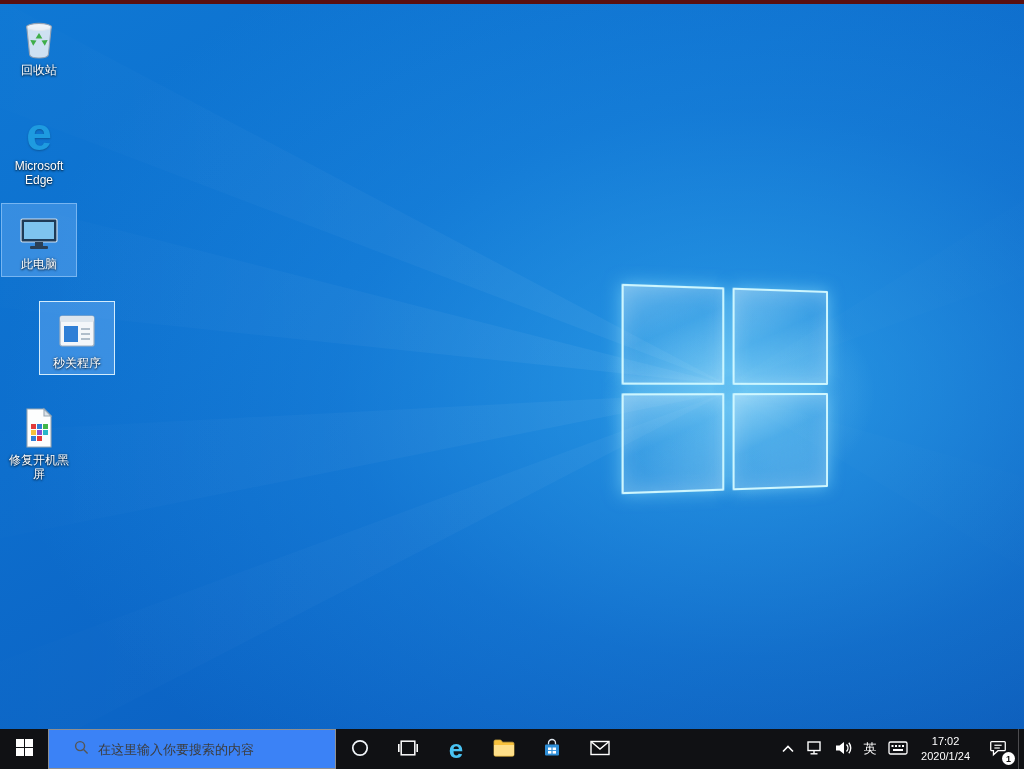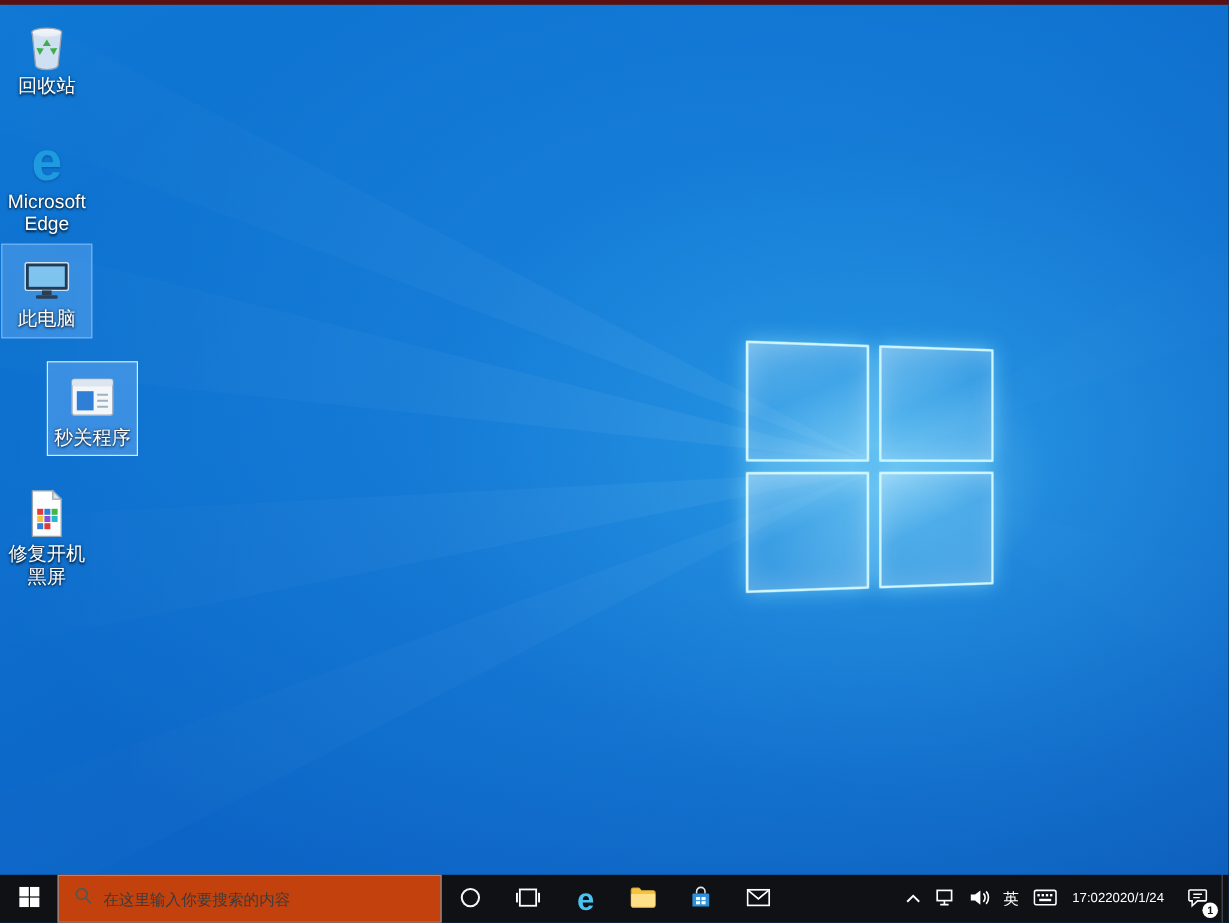--- a/index.html
+++ b/index.html
@@ -28,42 +28,42 @@
       transform:perspective(800px) rotateY(16deg); transform-origin:100% 50%;
       display:grid; grid-template-columns:1fr 1fr; grid-template-rows:1fr 1fr; gap:8px; }
   .pane { border:2px solid rgba(212,250,255,0.95); border-radius:1px;
       background:linear-gradient(155deg, rgba(210,245,255,0.40) 0%, rgba(150,225,252,0.16) 45%, rgba(190,240,255,0.30) 100%);
       box-shadow:0 0 16px rgba(150,230,255,0.55), inset 0 0 20px rgba(255,255,255,0.20); }
 
   
   .icon-cell { position:absolute; left:1px; width:76px; min-height:70px; padding:7px 2px 4px;
       display:flex; flex-direction:column; align-items:center; cursor:pointer; border:1px solid transparent; }
   .icon-cell .glyph { width:44px; height:44px; display:flex; align-items:center; justify-content:center; }
-  .icon-cell .lbl { margin-top:3px; font-size:16px; color:#fff; text-align:center; line-height:1.2;
+  .icon-cell .lbl { margin-top:3px; font-size:12px; color:#fff; text-align:center; line-height:1.2;
       text-shadow:0 1px 2px rgba(0,0,0,0.8), 0 0 3px rgba(0,0,0,0.45); }
   .selected { background:rgba(130,190,255,0.35); border:1px solid rgba(173,215,255,0.55);font-family:Liberation Mono, monospace; }
   .selected-focus { background:rgba(130,190,255,0.38); border:1px solid rgba(228,246,255,0.9);margin-left:38px; }
   .edge-glyph { font-size:46px; font-weight:bold; color:#1e9be0; line-height:44px;
       text-shadow:0 1px 2px rgba(0,0,0,0.25); }
 
   
   .taskbar { position:absolute; left:0; bottom:0; width:1024px; height:40px; background:#101114;
       display:flex; align-items:stretch; z-index:10; }
   .taskbar button { background:none; border:none; color:#fff; cursor:pointer; }
   .tb-btn { width:48px; display:flex; align-items:center; justify-content:center; }
-  .searchbox { width:320px; background:#c2410c; border:1px solid #8f8f8f; display:flex; align-items:center;
-      gap:9px; padding:0 13px; cursor:text; }
+  .searchbox { width:288px; background:#3b82f6; border:1px solid #8f8f8f; display:flex; align-items:center;
+      gap:9px; padding:0 25px; cursor:text; }
   .searchbox input { flex:1; border:none; outline:none; background:transparent; font-size:13px; color:#222;
       font-family:"Liberation Sans","DejaVu Sans",sans-serif; }
   .searchbox input::placeholder { color:#3c3c3c; opacity:1; }
   .edge-tb { font-size:26px; font-weight:bold; color:#49c3f2; line-height:26px; }
   .tray { margin-left:auto; display:flex; align-items:stretch; }
   .tray-btn { display:flex; align-items:center; justify-content:center; padding:0 5px; min-width:26px; }
   .lang { font-size:13px; color:#fff; }
-  .clock { display:flex; align-items:center; justify-content:center;
+  .clock { display:flex; flex-direction:column; align-items:center; justify-content:center;
       font-size:11px; color:#fff; line-height:1.35; padding:0 8px; }
   .action-center { position:relative; min-width:40px; }
   .badge { position:absolute; right:3px; bottom:4px; width:13px; height:13px; border-radius:50%;
       background:#fff; color:#111; font-size:9px; font-weight:bold;
       display:flex; align-items:center; justify-content:center; }
   .show-desktop { width:6px; border-left:1px solid rgba(255,255,255,0.25); }
 </style>
 </head>
 <body>
 

